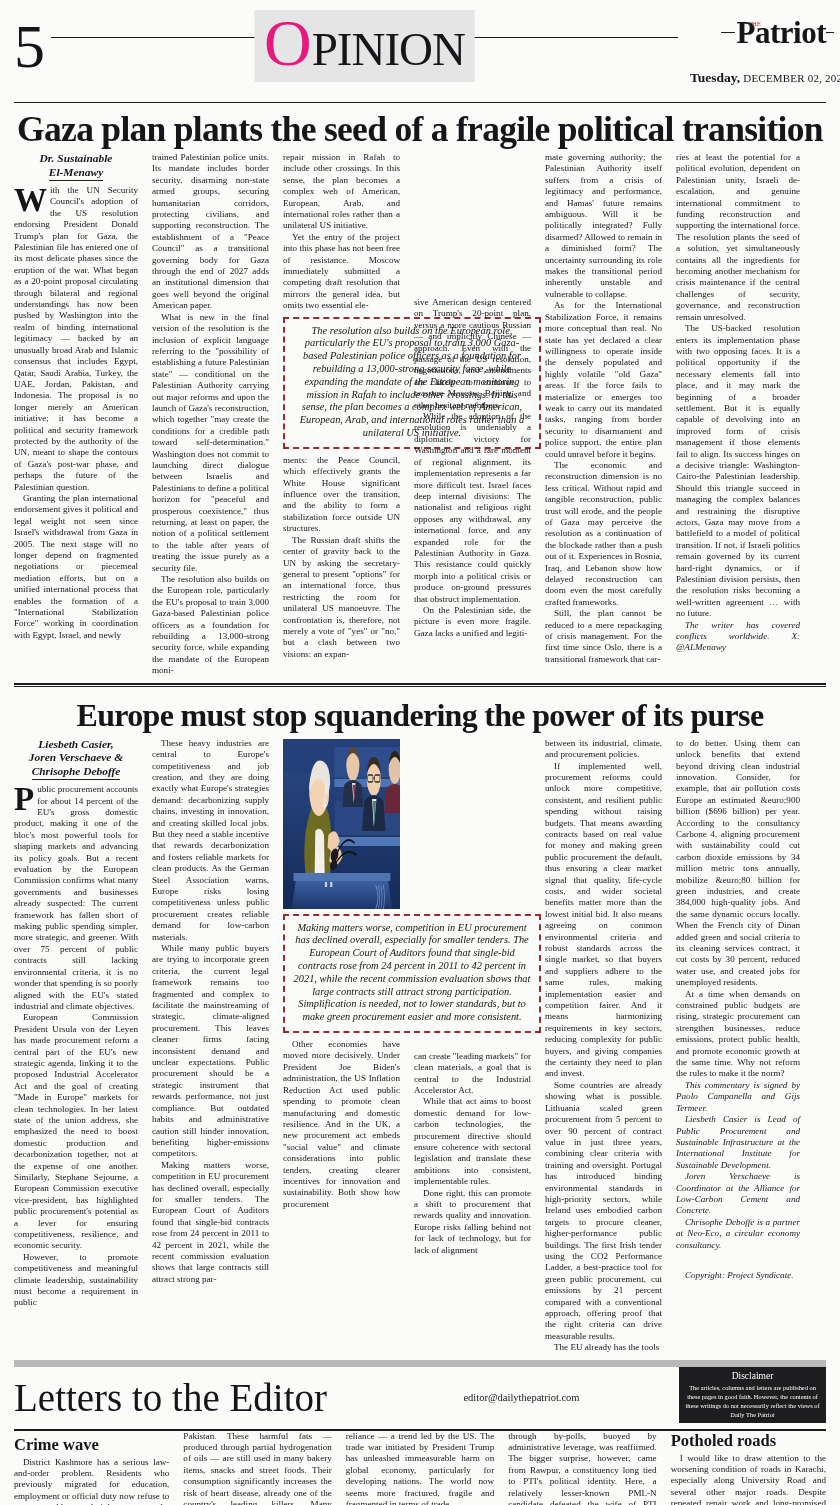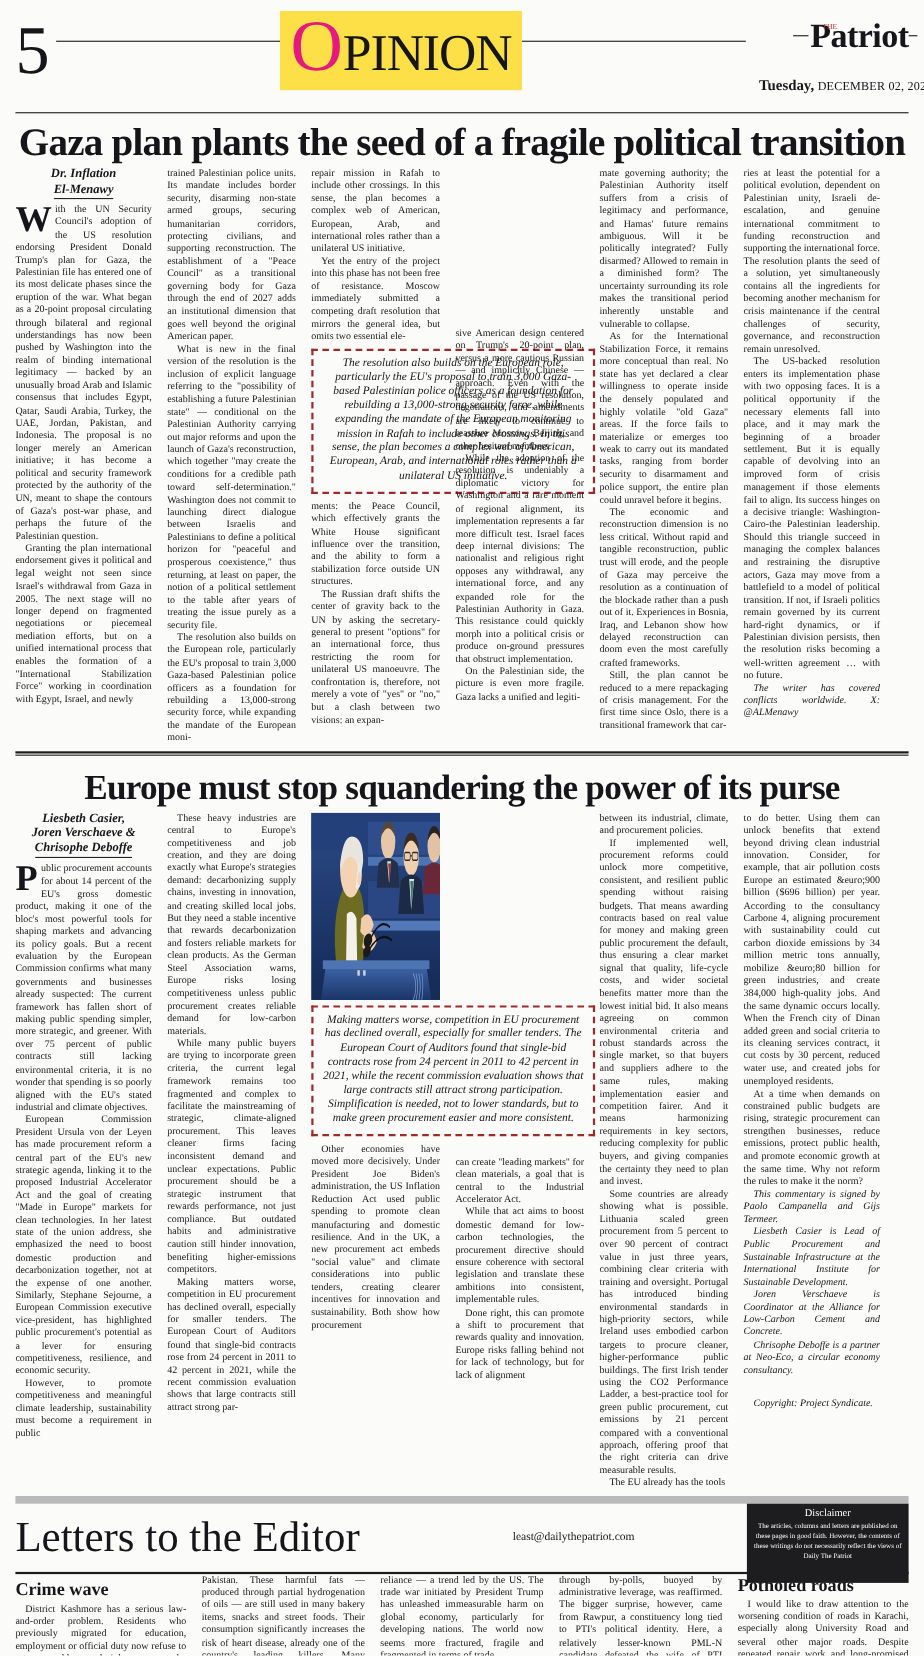--- a/index.html
+++ b/index.html
@@ -14,21 +14,21 @@
   .page { width:840px; height:1505px; padding:18px 14px 8px 14px; position:relative; }
 
   
   .masthead { display:flex; align-items:flex-start; height:80px; position:relative; }
   .folio { font-family:"Liberation Serif", serif; font-size:62px; line-height:56px;
            font-weight:400; letter-spacing:-2px; padding-right:8px; }
   .mast-center { flex:1; position:relative; height:78px; }
   .rule-top { position:absolute; left:0; right:0; top:19px; border-top:1.6px solid #1b1b1b; }
   .section-title {
     position:absolute; left:50%; top:-8px; transform:translateX(-50%);
-    background:#fde047; padding:0 10px; font-size:56px; line-height:66px;
+    background:#e5e5e5; padding:0 10px; font-size:56px; line-height:66px;
     font-family:"Liberation Serif", serif; letter-spacing:0px; white-space:nowrap;
   }
   .section-title .cap-o { color:#e6197e; font-size:66px; }
   .section-title .rest { font-size:47px; letter-spacing:-1px; }
   .mast-right { width:148px; text-align:right; position:relative; }
   .brand { font-size:31px; line-height:30px; font-family:"Liberation Serif", serif;
            font-weight:700; letter-spacing:-.5px; position:relative; display:inline-block; }
   .brand .tiny { position:absolute; top:-9px; left:11px; font-size:7px; font-weight:400;
                  letter-spacing:0; color:#b33; }
   .brand-dash-l { position:absolute; left:-16px; top:14px; width:14px; border-top:1.5px solid #1b1b1b; }
@@ -79,21 +79,21 @@
   .sep-double { border-top:2.4px solid #1b1b1b; border-bottom:1px solid #1b1b1b;
                 height:4px; margin:6px 0 0 0; }
 
   
   .letters-band { margin-top:6px; position:relative; }
   .letters-rule { border-top:7px solid #b9b9b9; }
   .letters-head { display:flex; align-items:center; height:62px; }
   .letters-title { font-size:39px; line-height:44px; font-family:"Liberation Serif", serif; }
   .letters-mail { flex:1; text-align:center; font-size:10.5px; padding-left:40px; }
   .disclaimer {
-    position:absolute; right:0; top:7px; width:147px; height:72px;
+    position:absolute; right:0; top:7px; width:147px; height:56px;
     background:#1d1d1f; color:#fff; padding:4px 6px; text-align:center;
   }
   .disclaimer .dt { font-size:9.5px; margin-bottom:2px; }
   .disclaimer .dbody { font-size:6.4px; line-height:9.2px; }
   .letters-underline { border-top:2.5px solid #1b1b1b; }
   h3.letter-title {
     font-family:"Liberation Serif", serif; font-weight:700;
     font-size:16.5px; line-height:19px; margin:5px 0 3px 0;
   }
   h3.letter-title.first { margin-top:4px; }
@@ -125,21 +125,21 @@
       </div>
     </div>
   </div>
   <div class="rule-under-mast"></div>
 
   <h1 class="headline">Gaza plan plants the seed of a fragile political transition</h1>
 
   <div class="cols">
     <div class="col" style="width:131px;padding-left:0">
       <div class="byline">
-        <div>Dr. Inflation</div>
+        <div>Dr. Sustainable</div>
         <div class="ul">El-Menawy</div>
       </div>
       <p class="dropcap noind">With the UN Security Council's adoption of the US resolution endorsing President Donald Trump's plan for Gaza, the Palestinian file has entered one of its most delicate phases since the eruption of the war. What began as a 20-point proposal circulating through bilateral and regional understandings has now been pushed by Washington into the realm of binding international legitimacy — backed by an unusually broad Arab and Islamic consensus that includes Egypt, Qatar, Saudi Arabia, Turkey, the UAE, Jordan, Pakistan, and Indonesia. The proposal is no longer merely an American initiative; it has become a political and security framework protected by the authority of the UN, meant to shape the contours of Gaza's post-war phase, and perhaps the future of the Palestinian question.</p>
       <p>Granting the plan international endorsement gives it political and legal weight not seen since Israel's withdrawal from Gaza in 2005. The next stage will no longer depend on fragmented negotiations or piecemeal mediation efforts, but on a unified international process that enables the formation of a "International Stabilization Force" working in coordination with Egypt, Israel, and newly</p>
     </div>
     <div class="col vrule" style="width:131px">
       <p class="noind">trained Palestinian police units. Its mandate includes border security, disarming non-state armed groups, securing humanitarian corridors, protecting civilians, and supporting reconstruction. The establishment of a "Peace Council" as a transitional governing body for Gaza through the end of 2027 adds an institutional dimension that goes well beyond the original American paper.</p>
       <p>What is new in the final version of the resolution is the inclusion of explicit language referring to the "possibility of establishing a future Palestinian state" — conditional on the Palestinian Authority carrying out major reforms and upon the launch of Gaza's reconstruction, which together "may create the conditions for a credible path toward self-determination." Washington does not commit to launching direct dialogue between Israelis and Palestinians to define a political horizon for "peaceful and prosperous coexistence," thus returning, at least on paper, the notion of a political settlement to the table after years of treating the issue purely as a security file.</p>
       <p>The resolution also builds on the European role, particularly the EU's proposal to train 3,000 Gaza-based Palestinian police officers as a foundation for rebuilding a 13,000-strong security force, while expanding the mandate of the European moni-</p>
     </div>
@@ -284,21 +284,21 @@
       <p class="writer-note">Joren Verschaeve is Coordinator at the Alliance for Low-Carbon Cement and Concrete.</p>
       <p class="writer-note">Chrisophe Deboffe is a partner at Neo-Eco, a circular economy consultancy.</p>
       <p class="writer-note" style="margin-top:19px">Copyright: Project Syndicate.</p>
     </div>
   </div>
 
   <div class="letters-band">
     <div class="letters-rule"></div>
     <div class="letters-head">
       <div class="letters-title">Letters to the Editor</div>
-      <div class="letters-mail">least@dailythepatriot.com</div>
+      <div class="letters-mail">editor@dailythepatriot.com</div>
       <div style="width:150px"></div>
     </div>
     <div class="disclaimer">
       <div class="dt">Disclaimer</div>
       <div class="dbody">The articles, columns and letters are published on these pages in good faith. However, the contents of these writings do not necessarily reflect the views of Daily The Patriot</div>
     </div>
     <div class="letters-underline"></div>
 
     <div class="cols">
       <div class="col" style="width:164px;padding-left:0">

